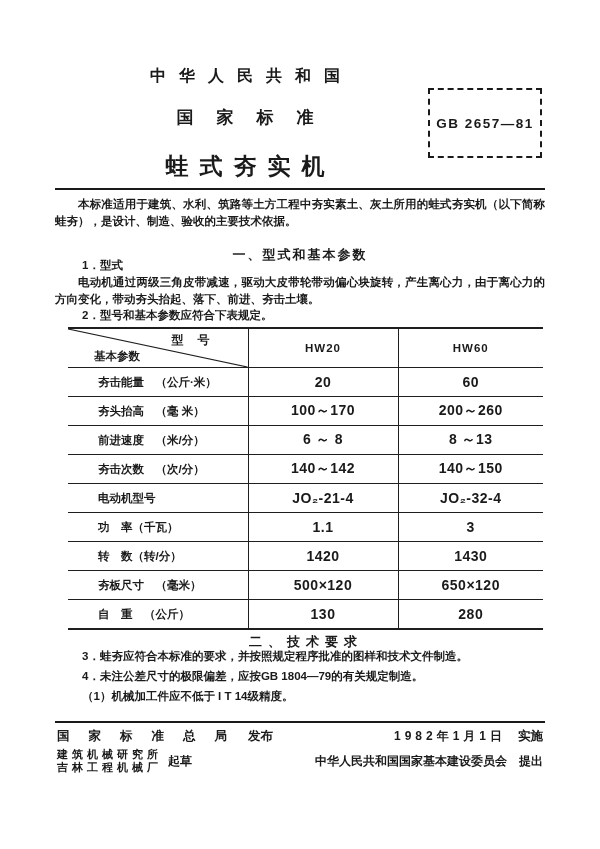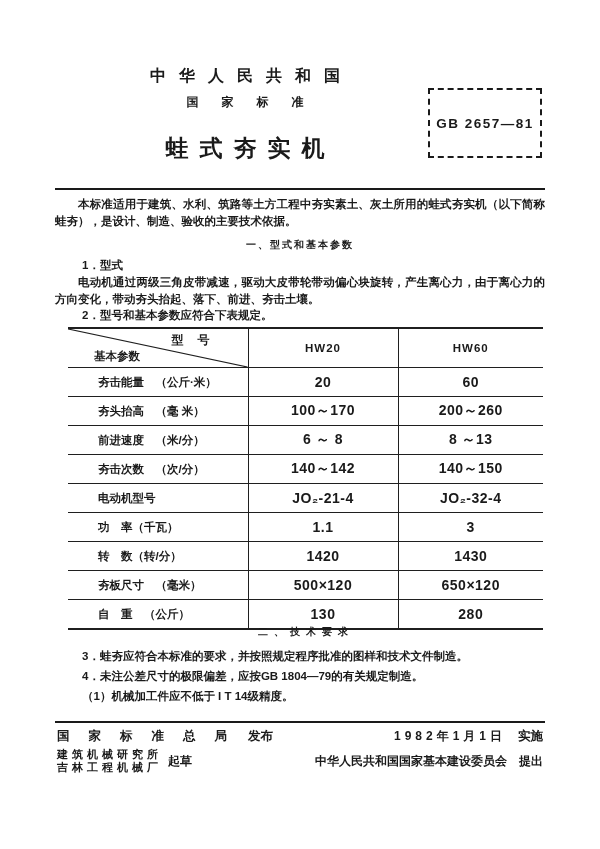--- a/index.html
+++ b/index.html
@@ -4,38 +4,38 @@
 <style>
   html,body{margin:0;padding:0;background:#e9e9e9;}
   .page{
     position:relative;width:600px;height:849px;background:#ffffff;
     font-family:"Liberation Sans","DejaVu Sans",sans-serif;
     color:#1a1a1a;overflow:hidden;margin:0 auto;
   }
   
   .hdr{position:absolute;left:55px;top:66px;width:380px;text-align:center;font-weight:bold;}
   .hdr-country{font-size:16px;letter-spacing:13px;padding-left:13px;}
-  .hdr-type{font-size:12px;letter-spacing:23px;padding-left:23px;margin-top:7px;}
+  .hdr-type{font-size:17px;letter-spacing:23px;padding-left:23px;margin-top:19px;}
   .doc-title{font-size:23px;letter-spacing:11px;padding-left:11px;margin-top:22px;}
   .gb-box{
     position:absolute;left:428px;top:88px;width:110px;height:66px;
     border:2px dashed #1a1a1a;display:flex;align-items:center;justify-content:center;
     font-size:13.5px;font-weight:bold;letter-spacing:1.5px;
   }
   
   .rule{position:absolute;left:55px;width:490px;height:2px;background:#1a1a1a;}
   .rule-top{top:188px;}
   .rule-footer{top:721px;}
   
   .para{position:absolute;left:55px;width:490px;font-size:11.5px;font-weight:bold;
         line-height:17px;text-align:justify;}
   .indent{text-indent:2em;}
   .intro{top:196px;}
   .sec-h{position:absolute;left:55px;width:490px;text-align:center;
-         font-size:10px;font-weight:bold;}
+         font-size:13px;font-weight:bold;margin-top:8px;}
   .sec1-h{top:238px;letter-spacing:2px;}
   .sec2-h{top:625px;letter-spacing:6px;padding-left:6px;}
   .item{position:absolute;left:55px;width:490px;font-size:11.5px;font-weight:bold;
         line-height:17px;padding-left:27px;box-sizing:border-box;}
   .it1{top:257px;}
   .it1b{top:274px;}
   .it2{top:307px;}
   .it3{top:648px;}
   .it4{top:668px;}
   .it41{top:688px;}

